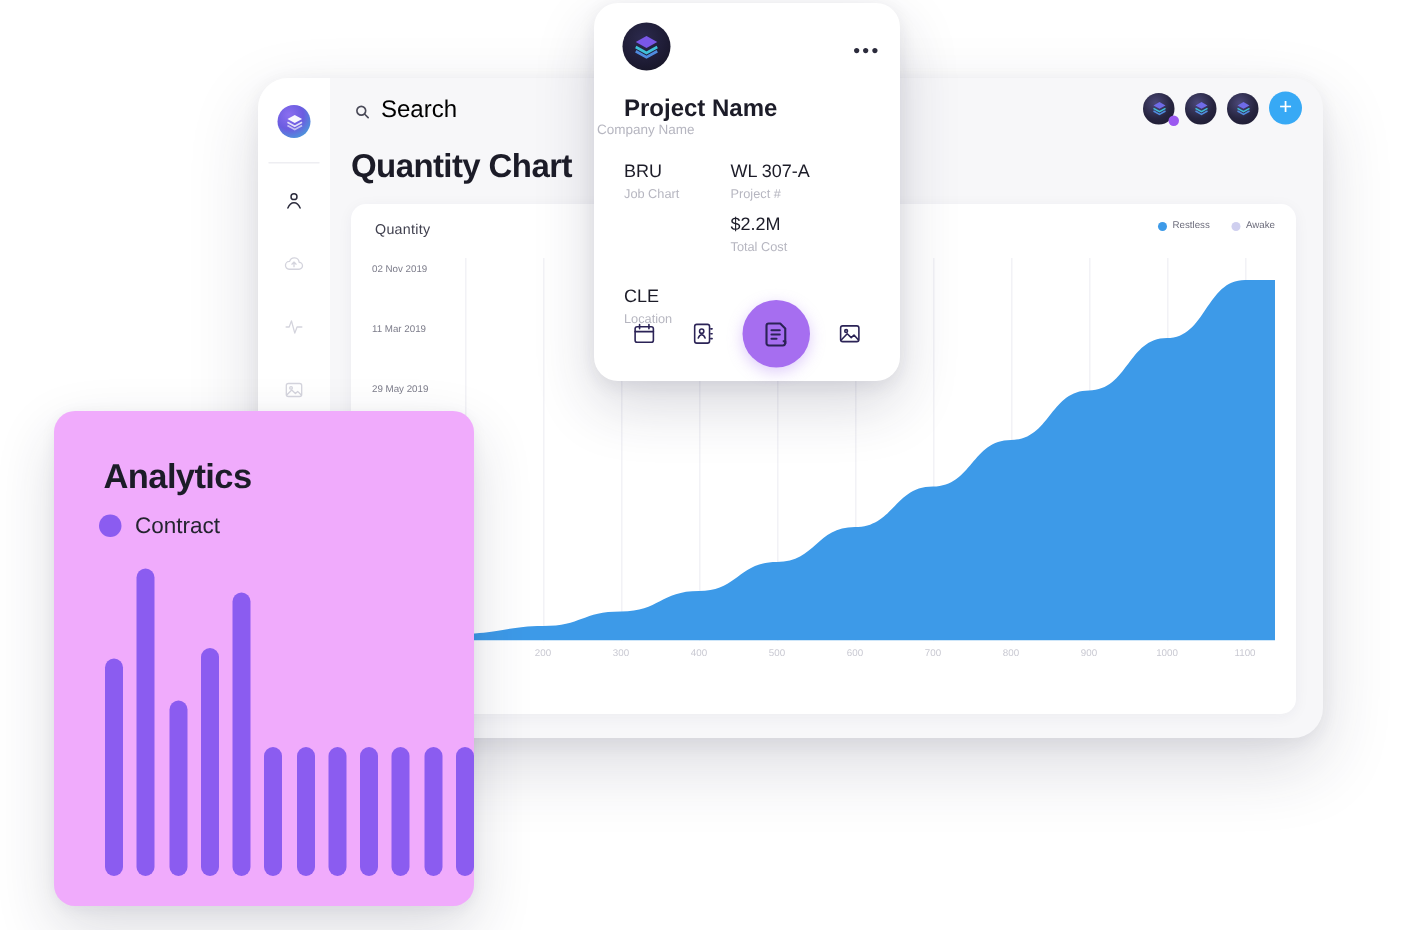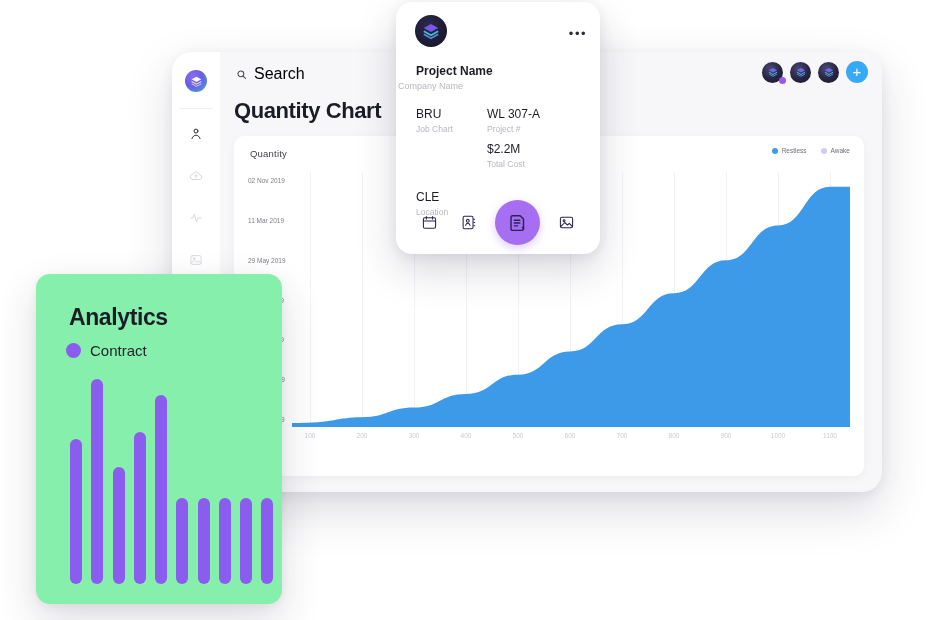--- a/index.html
+++ b/index.html
@@ -130,22 +130,22 @@
   .x-tick {
     position: absolute; top: 0;
     font-size: 6.5px; color: #c9c9d2;
     transform: translateX(-50%);
   }
 
   
   #analytics-card {
     position: absolute;
     left: 36px; top: 274px;
-    width: 246px; height: 330px;
-    background: #86efac;
+    width: 280px; height: 330px;
+    background: #f0abfc;
     border-radius: 14px;
     box-shadow: 0 16px 40px rgba(40,40,70,0.16), 0 2px 10px rgba(40,40,70,0.06);
     overflow: hidden;
   }
   #analytics-title {
     position: absolute; left: 33px; top: 30px;
     font-size: 23px; font-weight: bold; color: #1c1c28;
     letter-spacing: -0.4px;
   }
   #analytics-legend {
@@ -181,21 +181,21 @@
     background: radial-gradient(circle at 42% 34%, #2c2a4d 0%, #1d1b33 60%, #14131f 100%);
     display: flex; align-items: center; justify-content: center;
   }
   #more-menu {
     position: absolute; right: 13px; top: 25px;
     letter-spacing: 1.5px; color: #2b2b3c; font-size: 13px;
     cursor: pointer; line-height: 1;
   }
   #project-name {
     position: absolute; left: 20px; top: 62px;
-    font-size: 12px; font-weight: bold; color: #1c1c28;
+    font-size: 16px; font-weight: bold; color: #1c1c28;
   }
   #company-name {
     position: absolute; left: 2px; top: 79px;
     font-size: 9px; color: #b6b6c0;
   }
   .field { position: absolute; }
   .field-value { font-size: 12px; font-weight: normal; color: #1c1c28; }
   .field-label { font-size: 8.5px; color: #b6b6c0; margin-top: 3px; }
   #f-jobcode { left: 20px; top: 105px; }
   #f-projectnum { left: 91px; top: 105px; }

